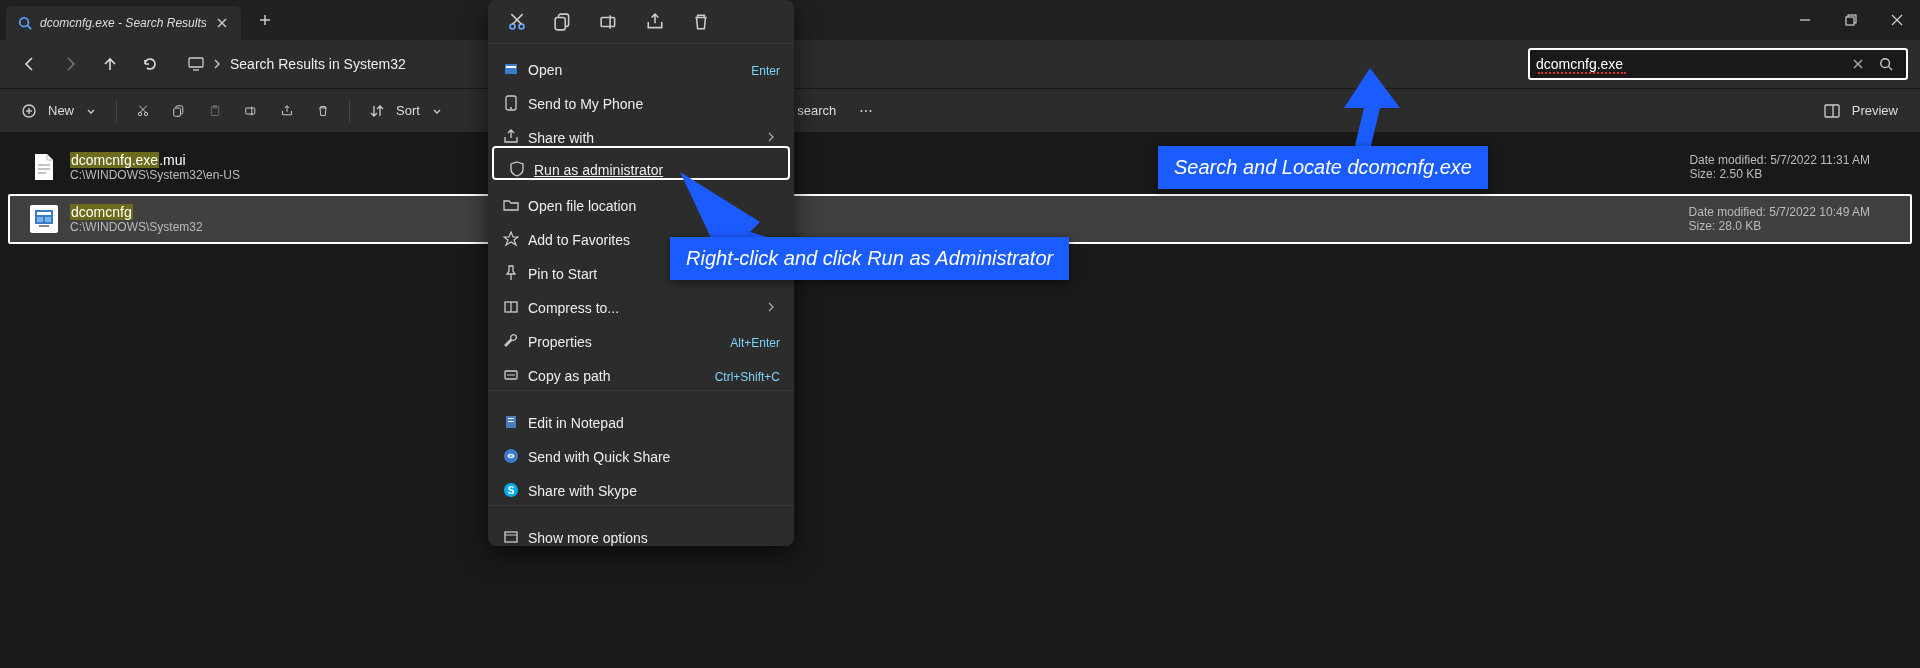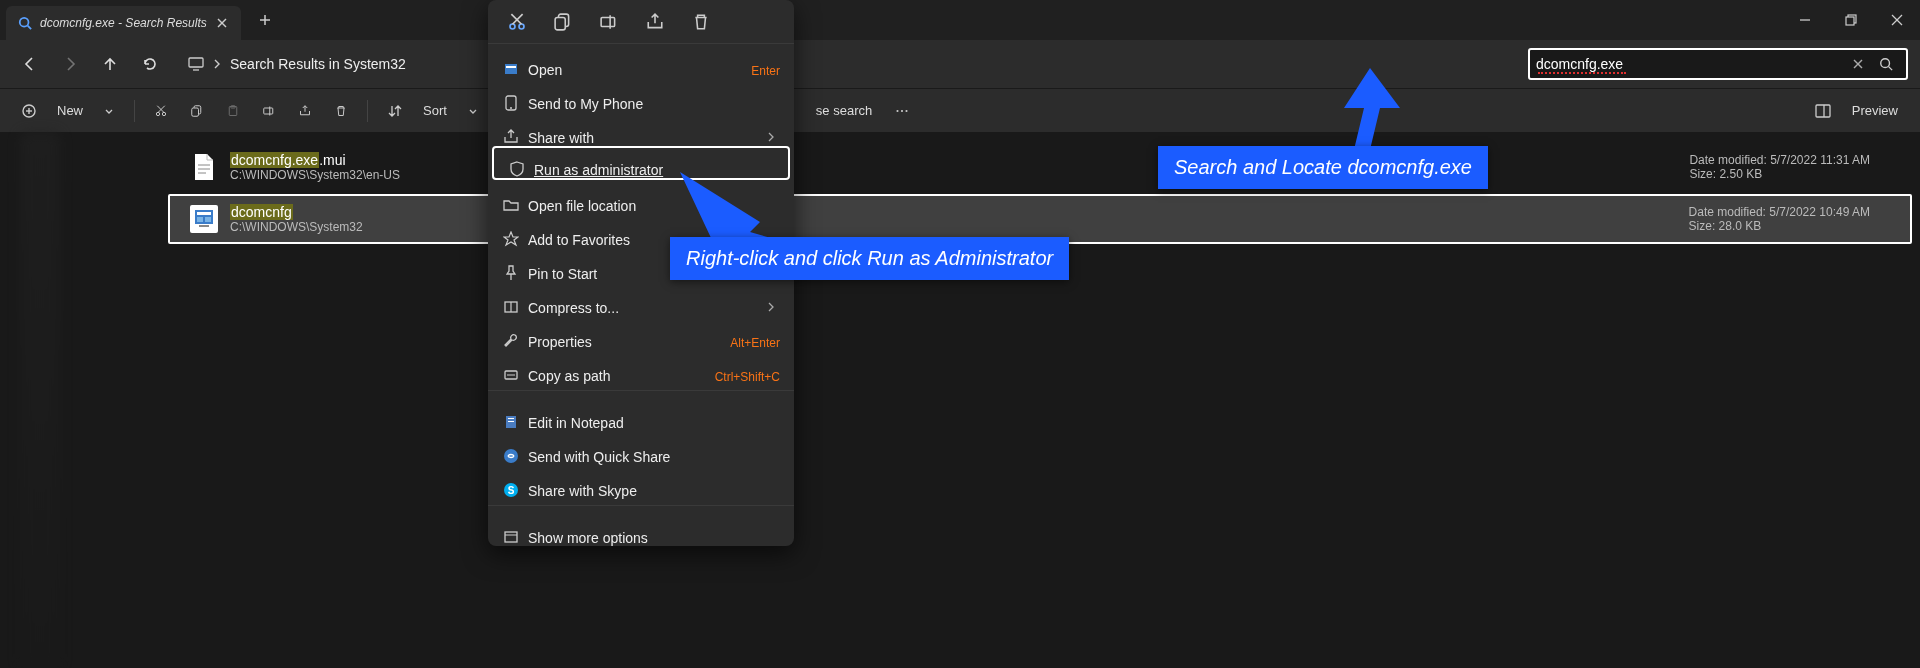--- a/index.html
+++ b/index.html
@@ -22,26 +22,26 @@
     .pathchip { display:flex; align-items:center; gap:8px; height:32px; padding:0 8px; }
     .pathtxt { font-size:14px; color:#eee; }
     .searchwrap { position:relative; }
     .searchbox { width:380px; height:32px; background:#191919; border:2px solid #fff; border-radius:3px; display:flex; align-items:center; padding:0 6px; }
     .searchbox input { flex:1; background:transparent; border:none; outline:none; color:#fff; font-size:14px; }
     .searchbox .sbtn { width:28px; height:28px; display:flex; align-items:center; justify-content:center; }
     .redline { position:absolute; left:10px; top:24px; width:88px; height:0; border-bottom:2px dotted #e03030; }
 
     
     .toolbar { height:44px; background:#2c2c2c; border-top:1px solid #1a1a1a; display:flex; align-items:center; padding:0 12px; gap:4px; }
-    .tbtn { height:32px; padding:0 10px; display:flex; align-items:center; justify-content:space-between; gap:21px; border-radius:4px; color:#ddd; font-size:13px; }
+    .tbtn { height:32px; padding:0 10px; display:flex; align-items:center; justify-content:space-between; gap:12px; border-radius:4px; color:#ddd; font-size:13px; }
     .tico { width:32px; }
     .spacer { flex:1; }
 
     
-    .content { position:relative; height:536px; display:flex; }
+    .content { position:relative; height:536px; display:flex;flex-direction:column; }
     .navpane { width:160px; background:#191919; }
     .navpane .blur { width:40px; height:100%; margin-left:20px; background:linear-gradient(#222,#1a1a1a); filter:blur(6px); border-radius:6px; opacity:.6; }
     .results { flex:1; background:#191919; position:relative; padding-top:10px; }
 
     .row { display:flex; align-items:center; height:50px; padding-left:20px; border:2px solid transparent; border-radius:2px; margin:0 8px 2px 8px; }
     .row .ficon { width:28px; height:28px; margin-right:12px; display:flex; align-items:center; justify-content:center; }
     .row .names { display:flex; flex-direction:column; justify-content:center; }
     .row .fname { font-size:14px; }
     .row .fpath { font-size:12px; color:#bbb; }
     .row .meta { margin-left:auto; margin-right:40px; text-align:left; font-size:12px; color:#bbb; }
@@ -50,21 +50,21 @@
     .row.r1 .ficon svg { width:22px; height:28px; }
     .row.r2 .ficon { background:#fff; border-radius:2px; }
 
     
     .ctx { position:absolute; left:488px; top:0; width:306px; background:#2c2c2c; border-radius:8px; box-shadow:0 8px 24px rgba(0,0,0,.6); overflow:hidden; }
     .ctxbar { height:44px; display:flex; align-items:center; padding:0 8px; gap:4px; border-bottom:1px solid #3a3a3a; }
     .ctxbar .cb { width:42px; height:36px; display:flex; align-items:center; justify-content:center; border-radius:4px; }
     .ctxitem { height:34px; display:flex; align-items:flex-end; padding:0 14px; gap:8px; font-size:14px; color:#eee; }
     .ctxitem .cicon { width:18px; height:18px; display:flex; align-items:center; justify-content:center; }
     .ctxitem .clabel { flex:1; }
-    .ctxitem .chint { font-size:12px; color:#f97316; }
+    .ctxitem .chint { font-size:12px; color:#7dd3fc; }
     .ctxitem.hl { border:2px solid #fff; border-radius:4px; margin:0 4px; height:34px;text-decoration:underline; }
     .ctxsep { height:1px; background:#3a3a3a; margin:6px 0; }
 
     
     .annotation { position:absolute; background:#1b5cff; color:#fff; font-size:20px; padding:10px 16px; box-shadow:0 2px 8px rgba(0,0,0,.5); font-style:italic; }
     .arrow { position:absolute; }
 
     svg { display:block; }
   </style>
 </head>

